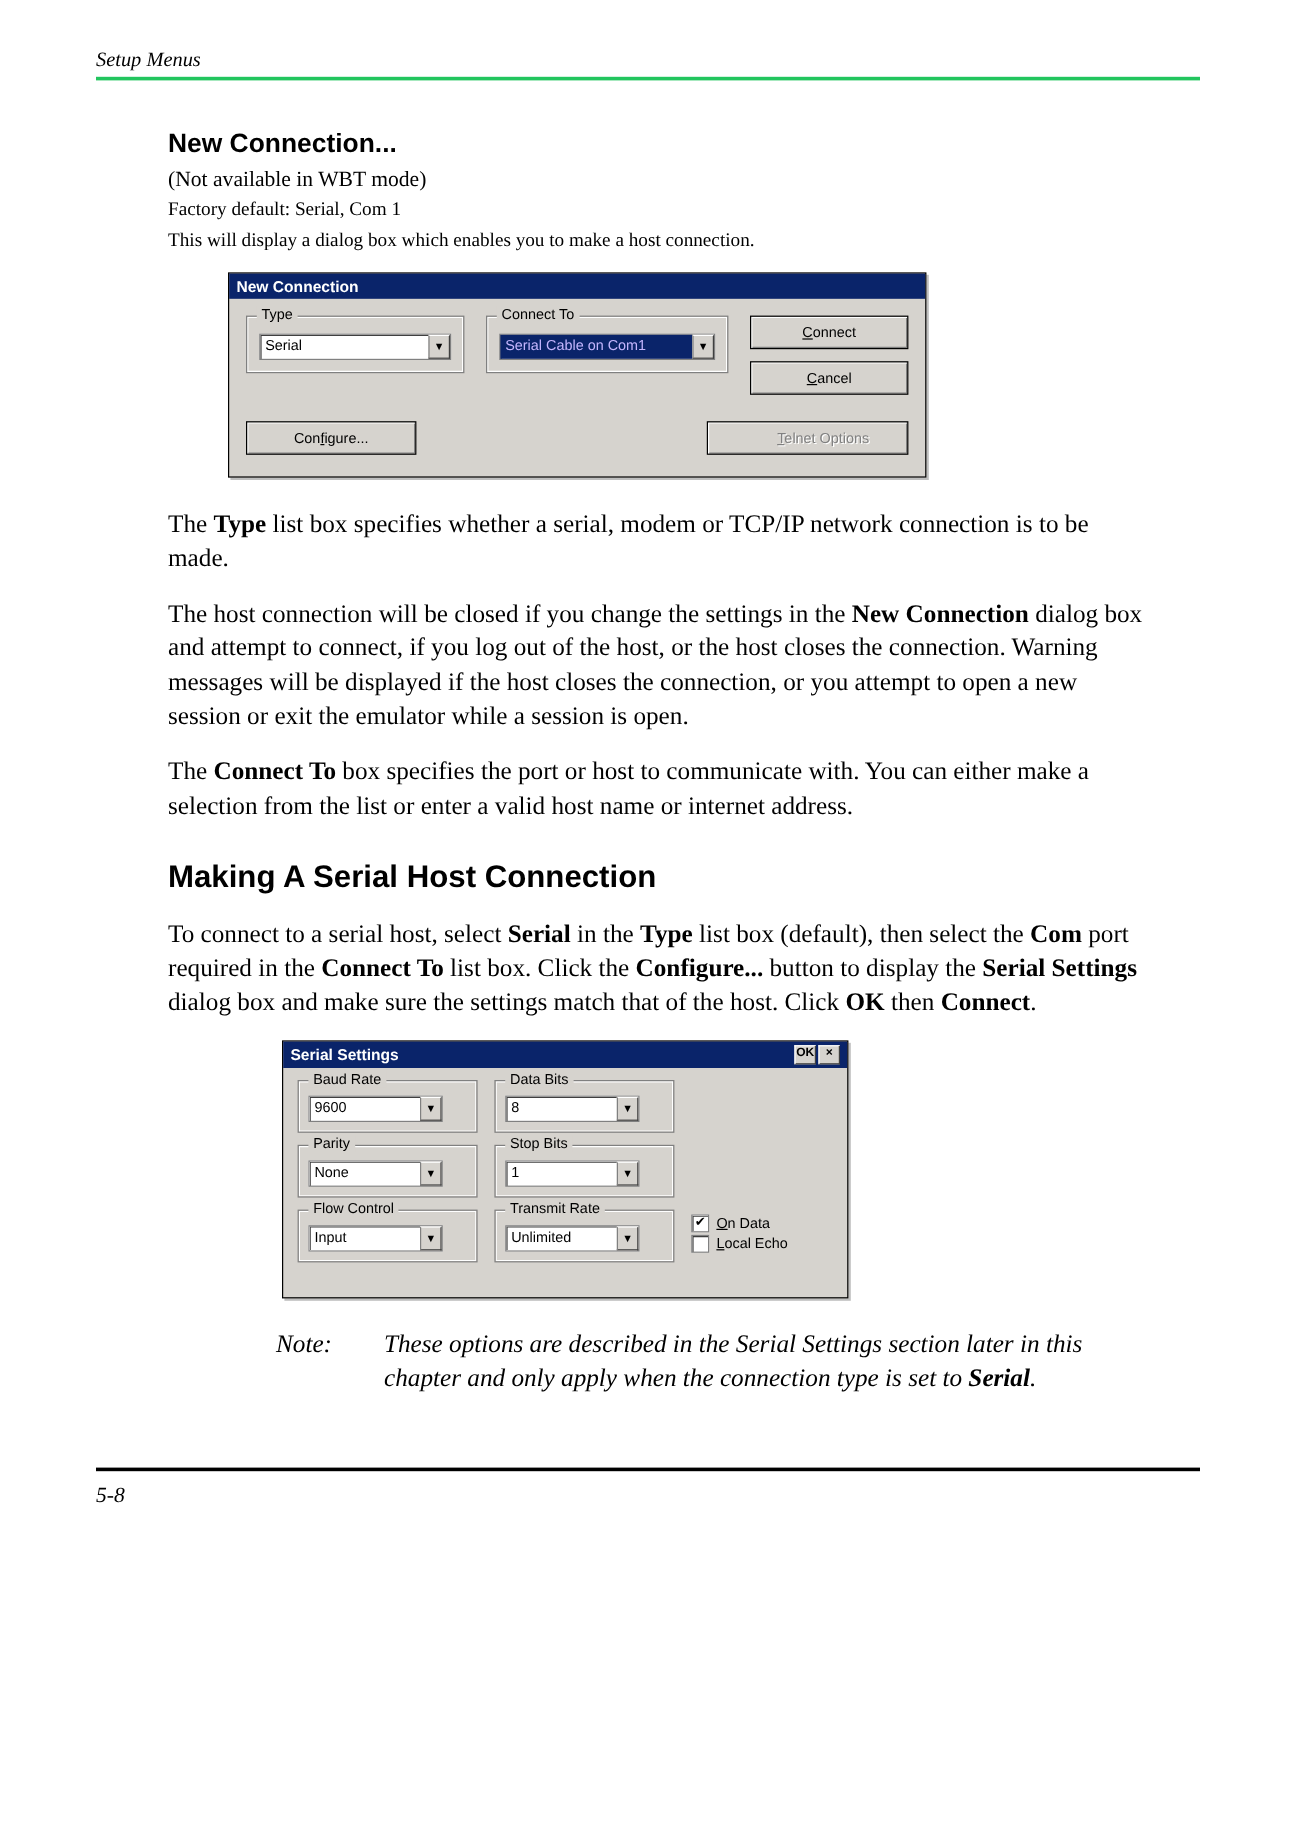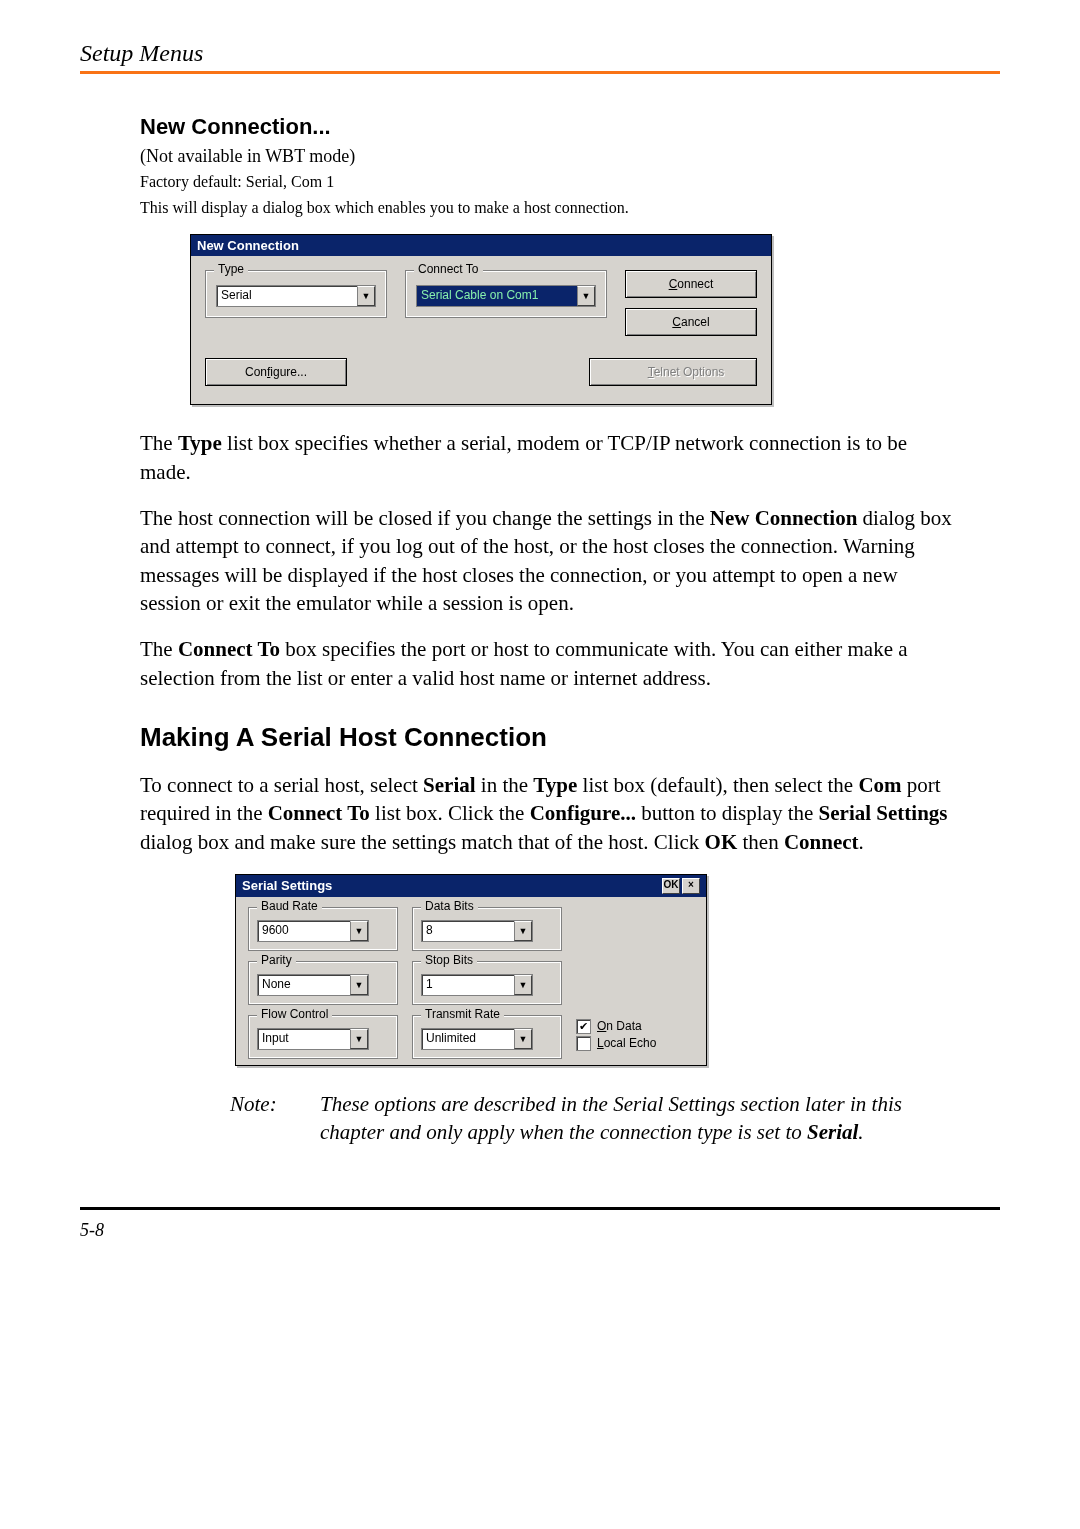--- a/index.html
+++ b/index.html
@@ -8,22 +8,22 @@
     background: #fff;
     font-family: "Times New Roman", Times, serif;
     color: #000;
     width: 1080px;
   }
   .page {
     padding: 40px 80px 30px 80px;
   }
   .header {
     font-style: italic;
-    font-size: 24px;
-    border-bottom: 3px solid #f97316;
+    font-size: 17px;
+    border-bottom: 3px solid #22c55e;
     padding-bottom: 4px;
     margin-bottom: 40px;
   }
   .body-indent {
     margin-left: 60px;
     margin-right: 40px;
   }
   h3.section-title {
     font-family: Arial, Helvetica, sans-serif;
     font-weight: bold;
@@ -158,21 +158,21 @@
     display: flex;
     align-items: center;
     justify-content: center;
     font-size: 9px;
     border-top: 1px solid #fff;
     border-right: 1px solid #404040;
     border-bottom: 1px solid #404040;
   }
   .win-combo.sel .val {
     background: #0a246a;
-    color: #86efac;
+    color: #c4b5fd;
   }
   .win-button {
     font-size: 12px;
     height: 26px;
     background: #d6d3ce;
     border: 1px solid #000;
     box-shadow: inset 1px 1px 0 #fff, inset -1px -1px 0 #808080;
     padding: 0 10px;
     text-align: center;
     display: flex;
@@ -195,21 +195,21 @@
     margin-top: 22px;
     display: flex;
     align-items: center;
     gap: 18px;
   }
   .dlg1-row2 .spacer { flex: 1; }
 
   
   .dlg2 { width: 470px; margin-left: 95px; }
   .dlg2 .dlg-body {
-    padding: 10px 12px 6px 12px;
+    padding: 10px 12px 29px 12px;
   }
   .dlg2-grid {
     display: grid;
     grid-template-columns: 150px 150px 1fr;
     column-gap: 14px;
     row-gap: 10px;
     align-items: start;
   }
   .dlg2 .groupbox {
     padding: 12px 8px 8px 8px;

